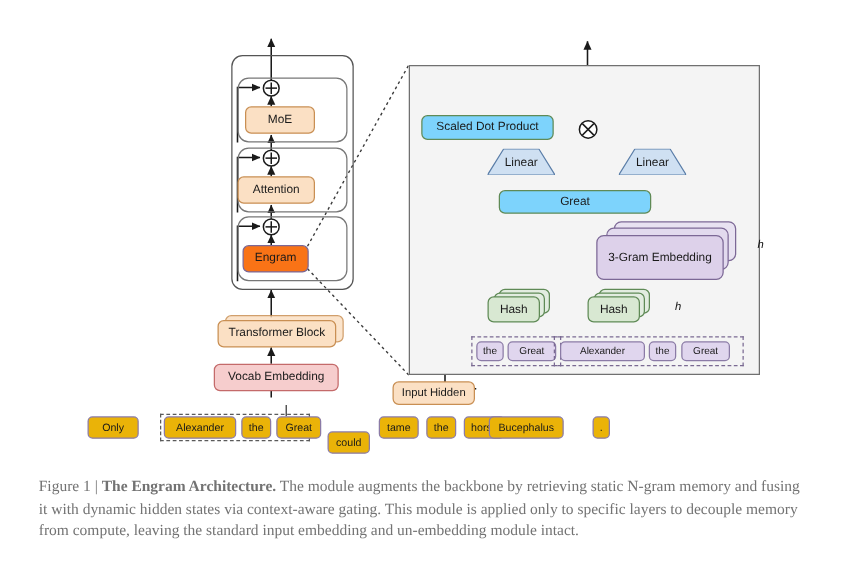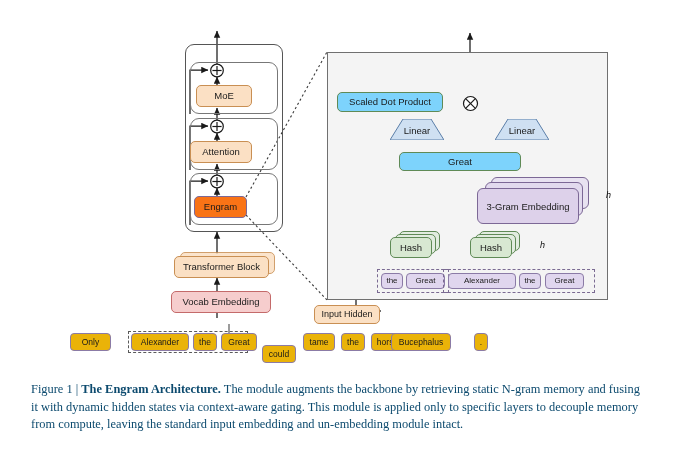--- a/index.html
+++ b/index.html
@@ -48,21 +48,21 @@
 
   
   .dashgroup{border:1.3px dashed #5a5a5a;background:transparent;}
   .dashgroup-l{border:1.3px dashed #7a6a92;background:transparent;}
 
   .hlabel{position:absolute;font-size:9px;font-style:italic;color:#111;}
 
   
   #caption{position:absolute;left:31px;top:381px;width:616px;
     font-family:"Liberation Serif",serif;font-size:12.4px;line-height:1.42;
-    color:#0c4a6e;text-align:left;}
+    color:#737373;text-align:left;}
   #caption b{font-weight:bold;}
 
   svg.wires{position:absolute;left:0;top:0;width:677px;height:465px;
     pointer-events:none;overflow:visible;}
 </style>
 </head>
 <body>
 
 <div id="fig">
 

